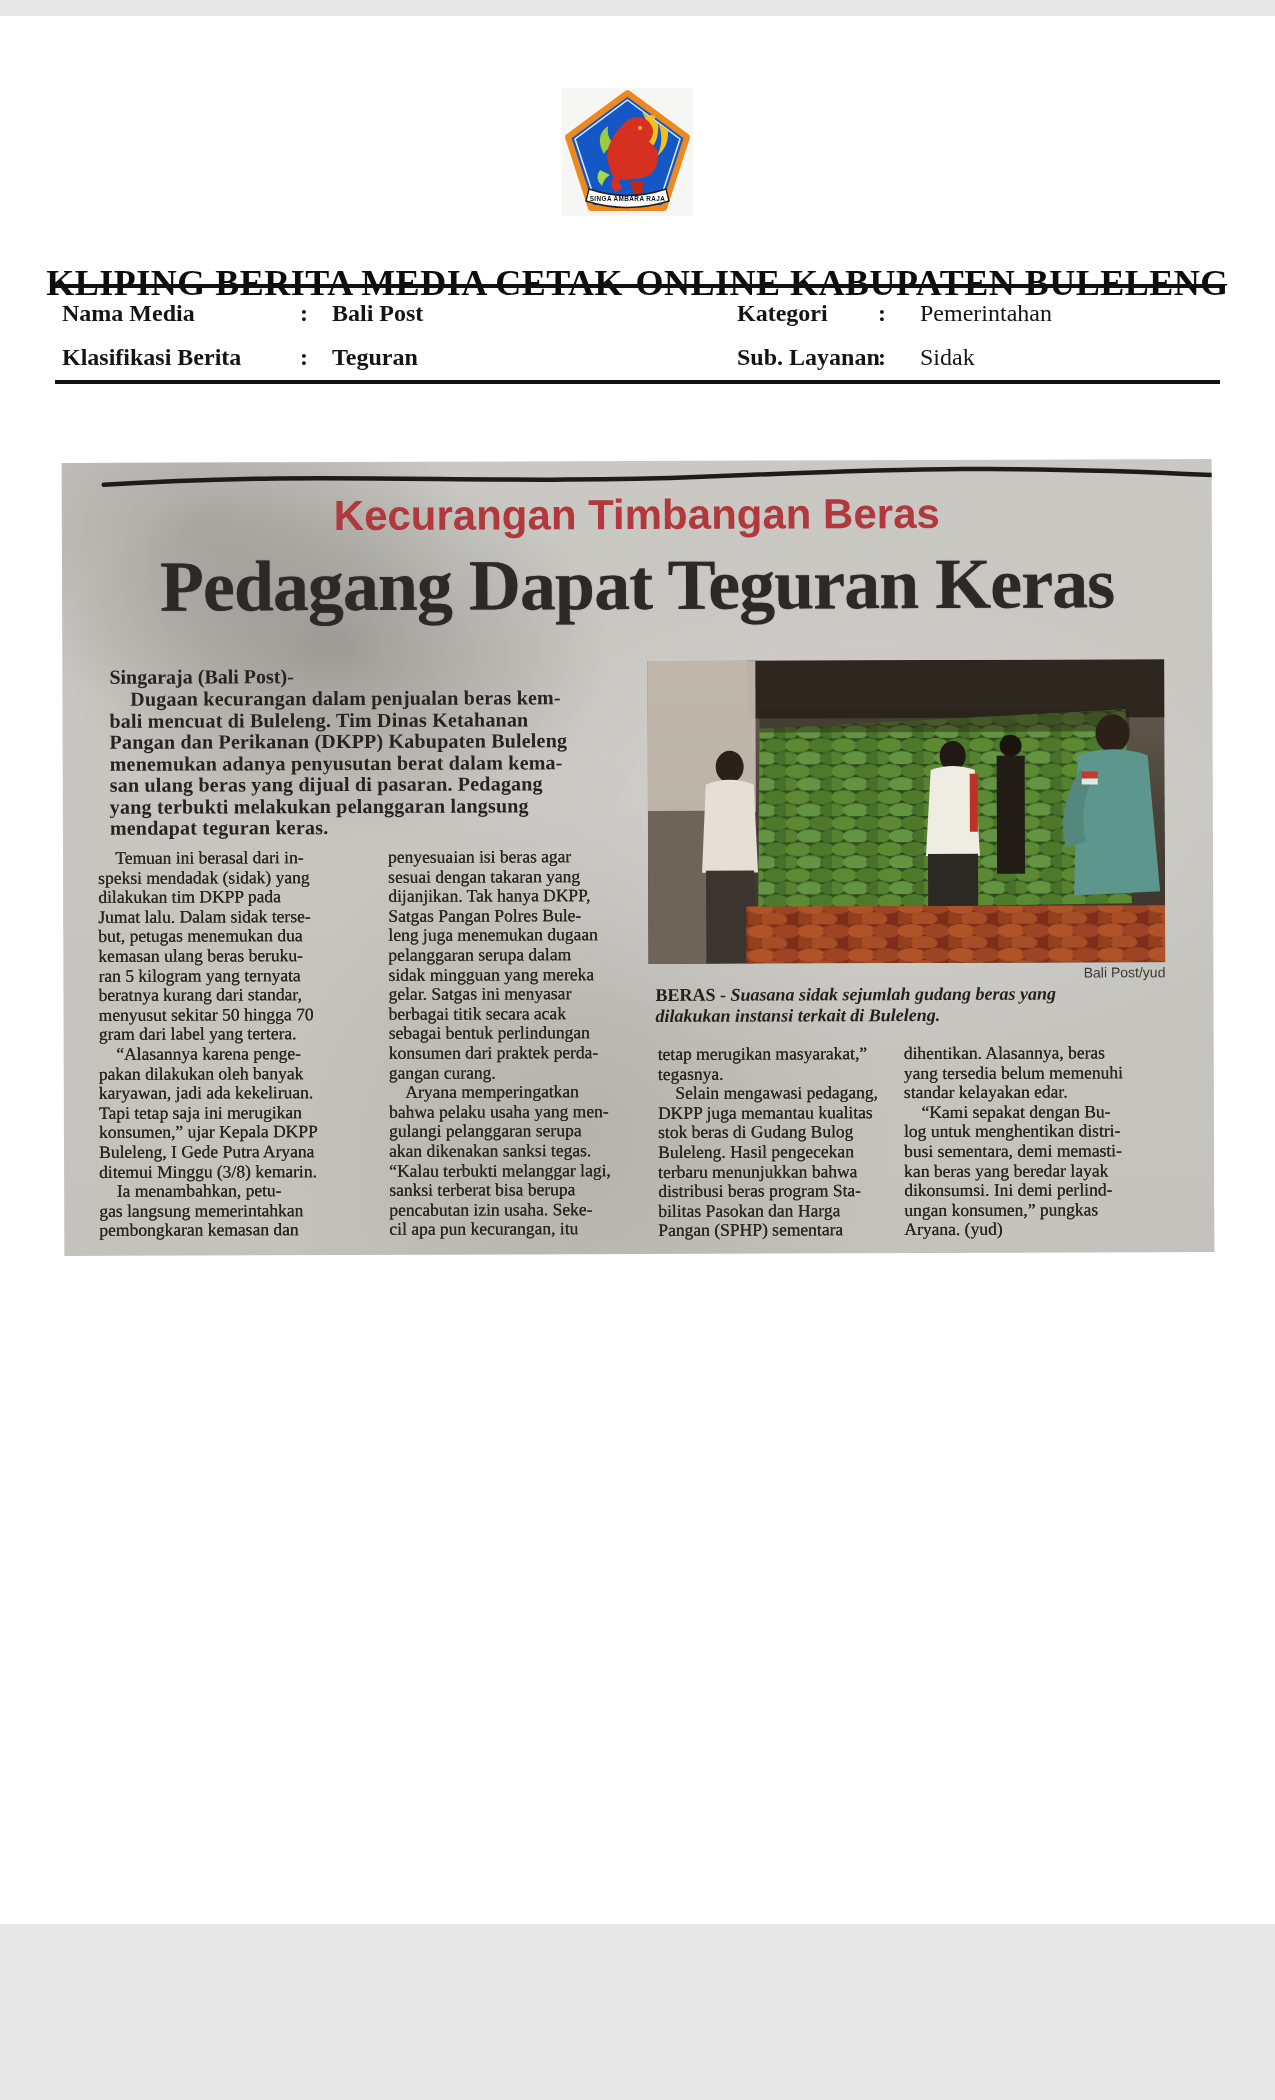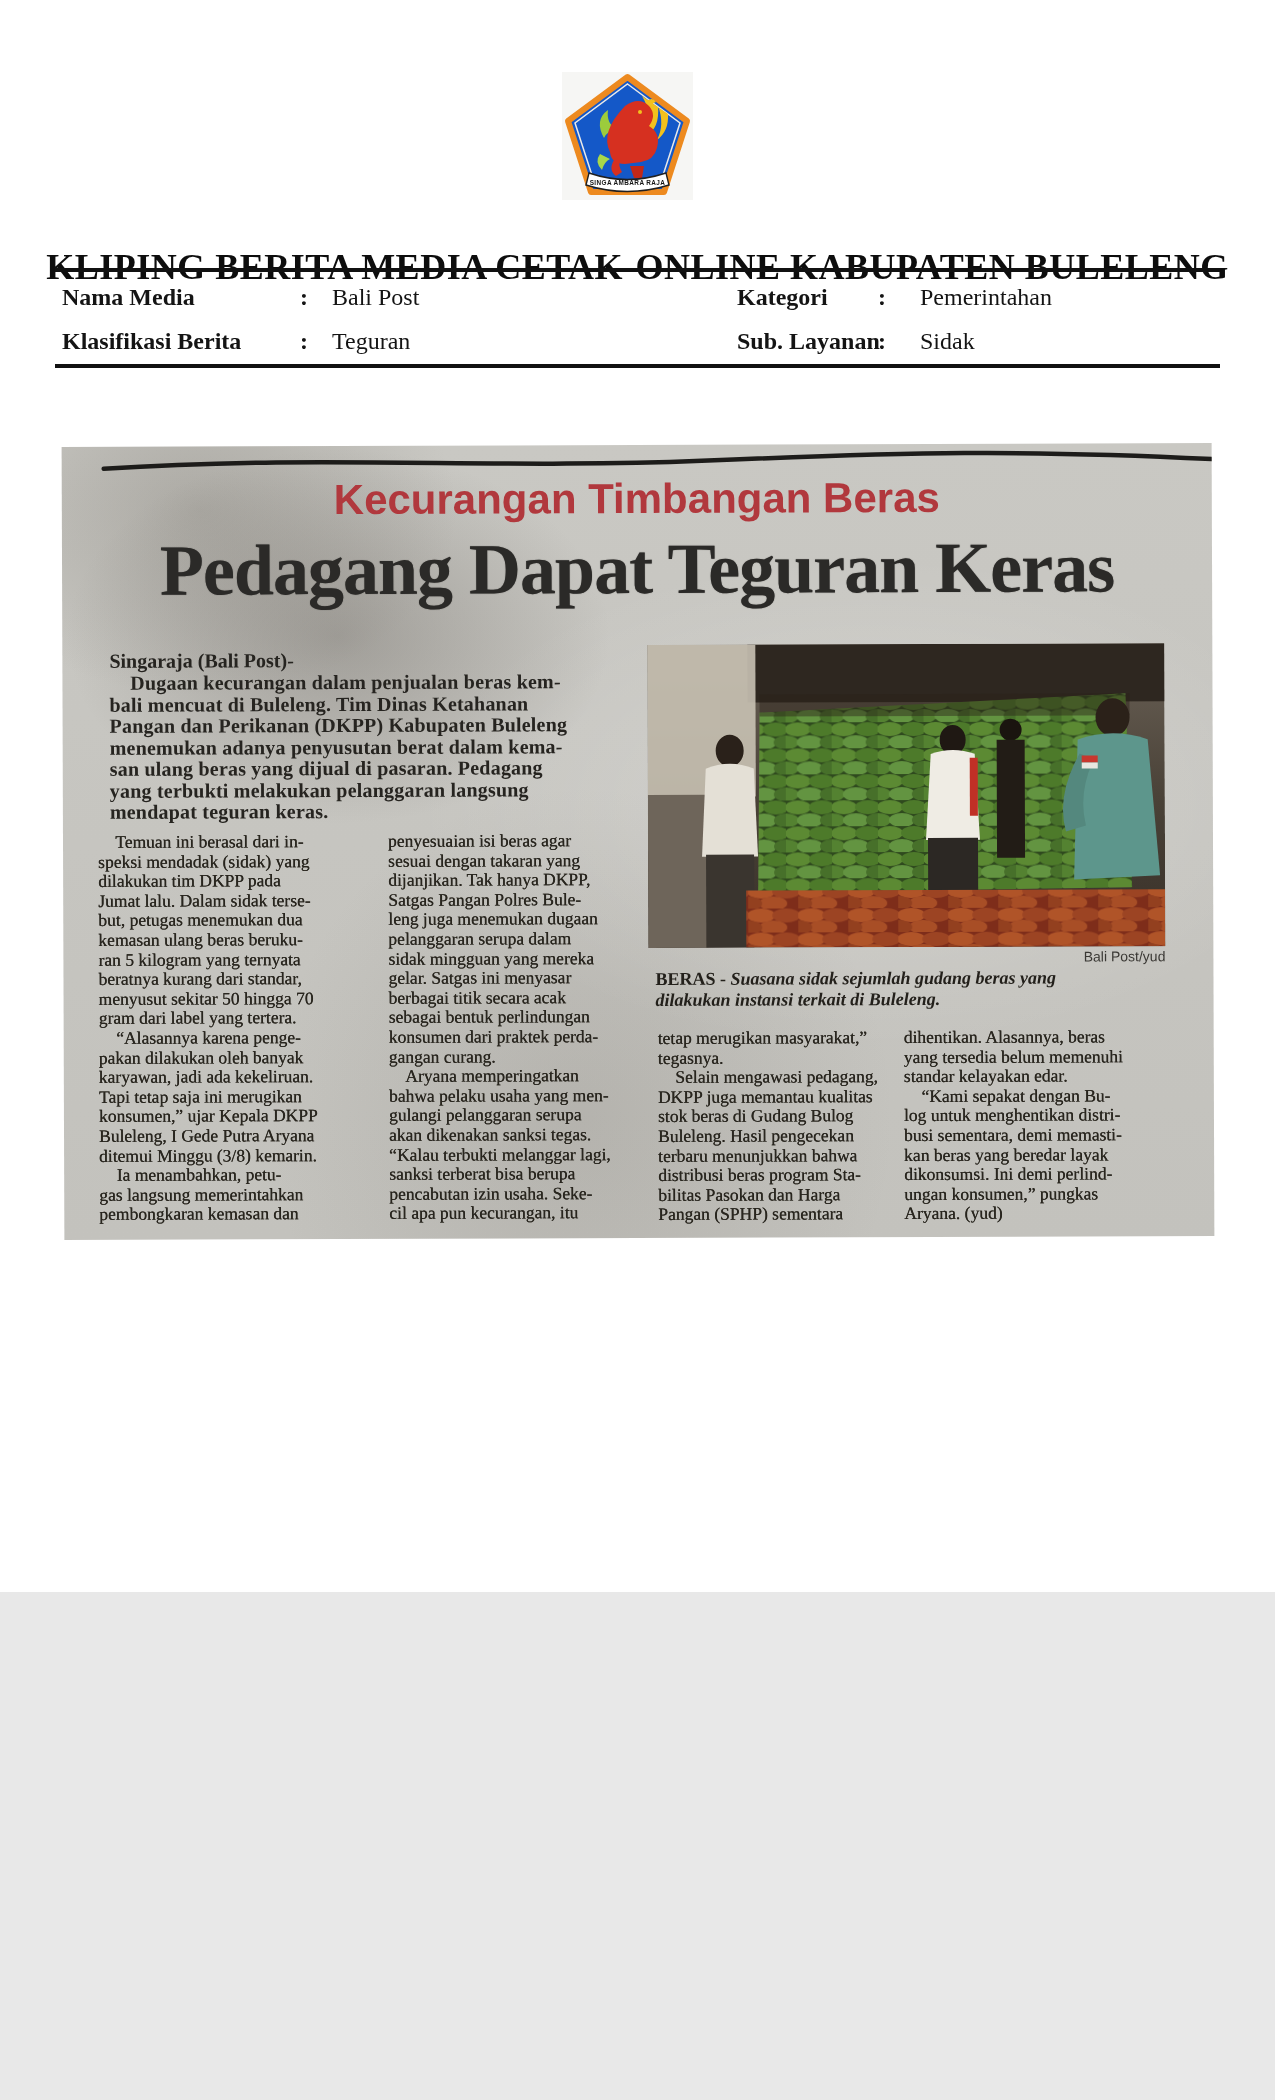--- a/index.html
+++ b/index.html
@@ -1,33 +1,33 @@
 <!DOCTYPE html>
 <html><head>
 <meta charset="utf-8">
 <style>
   html,body{margin:0;padding:0;background:#e8e8e8;}
   .page{
-    position:relative; width:1275px; height:1592px; margin:0 auto;
+    position:relative; width:1275px; height:1908px; margin:16px auto;
     background:#ffffff; overflow:hidden;
     font-family:"Liberation Serif", serif; color:#121212;
   }
   
   .logo-box{position:absolute; left:562px; top:72px; width:131px; height:128px; background:#f6f6f4;}
   .doc-title{
     position:absolute; left:0; top:222px; width:1275px; text-align:center;
     font-size:36px; font-weight:bold; letter-spacing:.5px; color:#0d0d0d;
   }
   .rule{position:absolute; left:55px; width:1165px; background:#111;}
   .rule-top{top:268px; height:4px;}
   .rule-bottom{top:364px; height:4px;}
   .meta{position:absolute; font-size:24px; white-space:pre; color:#141414;}
   .meta.b{font-weight:bold;}
   .m-r1{top:284px;} .m-r2{top:328px;}
-  .m-ll{left:62px;} .m-lc{left:300px;} .m-lv{left:332px; font-weight:normal;}
+  .m-ll{left:62px;} .m-lc{left:300px;} .m-lv{left:332px; font-weight:bold;}
   .m-rl{left:737px;} .m-rc{left:878px;} .m-rv{left:920px; font-weight:normal;}
   
   .clipping{
     position:absolute; left:63px; top:445px; width:1150px; height:793px;
     transform:rotate(-0.2deg);
     background:
       radial-gradient(ellipse at 24% 24%, rgba(95,90,84,.38), rgba(95,90,84,0) 22%),
       radial-gradient(ellipse at 12% 8%, rgba(105,100,92,.30), rgba(105,100,92,0) 18%),
       radial-gradient(ellipse at 70% 45%, rgba(255,255,255,.22), rgba(255,255,255,0) 40%),
       radial-gradient(ellipse at 45% 85%, rgba(110,105,98,.18), rgba(110,105,98,0) 35%),

